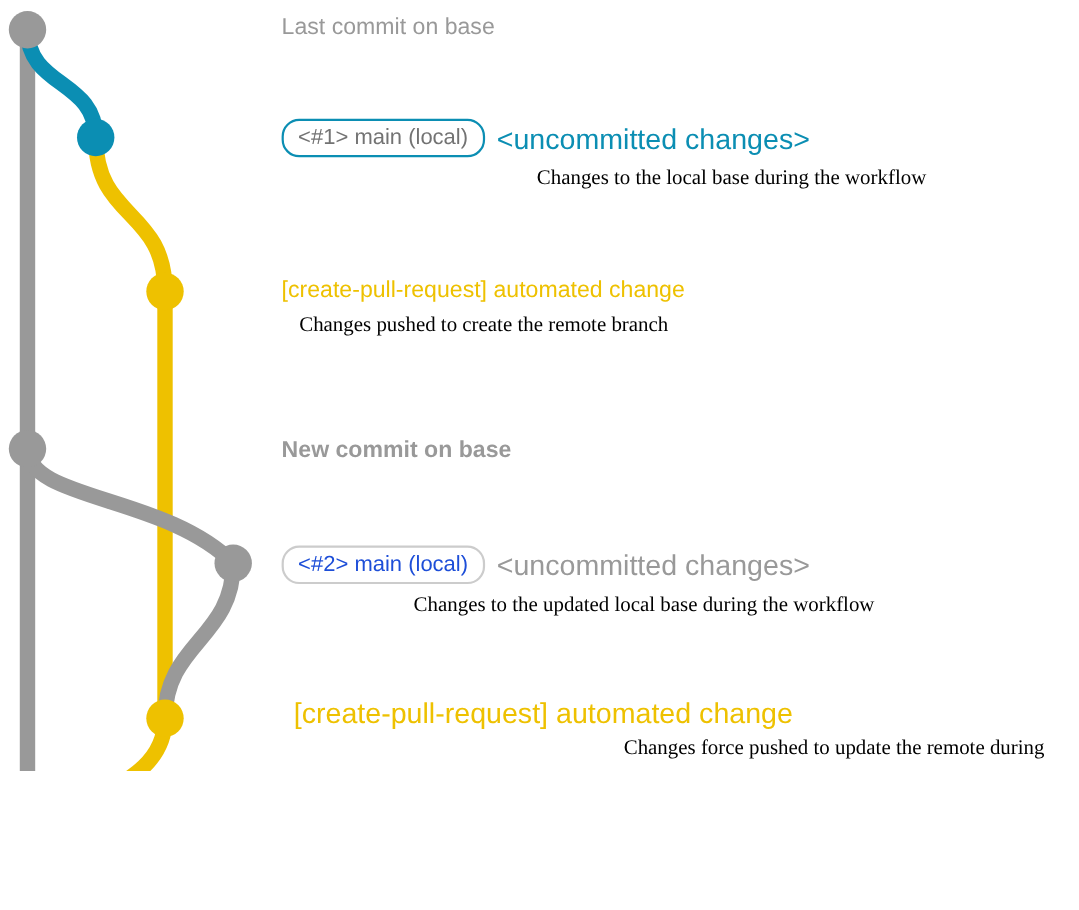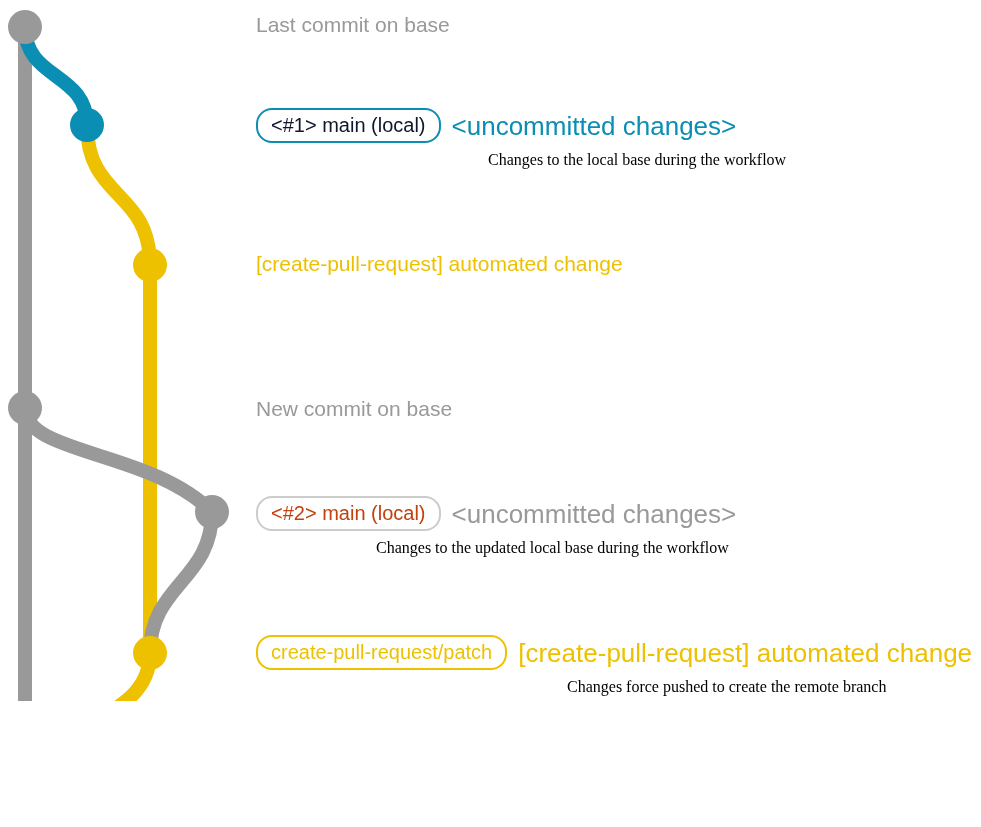--- a/index.html
+++ b/index.html
@@ -58,35 +58,35 @@
     display: inline-block;
     vertical-align: middle;
     font-size: 26px;
     line-height: 1;
     white-space: nowrap;
     margin-left: 11px;
   }
 
   .desc {
     font-family: "Liberation Serif", serif;
-    font-size: 16px;
+    font-size: 19px;
     line-height: 1;
     color: #000000;
     white-space: nowrap;
     margin-top: 9px;
   }
 
   
   .c-blue   { color: #0b8eb3; }
   .c-yellow { color: #eec100; text-align: center; }
   .c-gray   { color: #999999; }
 
-  .pill.c-blue   { border-color: #0b8eb3; color: #0f172a; }
+  .pill.c-blue   { border-color: #0b8eb3; color: #737373; }
   .pill.c-yellow { border-color: #eec100; color: #eec100; }
-  .pill.c-gray   { border-color: #cccccc; color: #c2410c; text-align: right; }
+  .pill.c-gray   { border-color: #cccccc; color: #1d4ed8; text-align: right; }
 
   .label-line {
     display: flex;
     align-items: center;
   }
 </style>
 </head>
 <body>
 
 <div id="stage">
@@ -128,36 +128,36 @@
   <div class="row" style="left:256px; top:108px;">
     <div class="label-line">
       <span class="pill c-blue">&lt;#1&gt; main (local)</span>
       <span class="subject c-blue">&lt;uncommitted changes&gt;</span>
     </div>
     <div class="desc" style="margin-left:232px;">Changes to the local base during the workflow</div>
   </div>
 
   <div class="row" style="left:256px; top:253px;">
     <div class="plain-note c-yellow">[create-pull-request] automated change</div>
+    <div class="desc" style="margin-left:16px; margin-top:12px;">Changes pushed to create the remote branch</div>
   </div>
 
-  <div class="row" style="left:256px; top:398px;">
+  <div class="row" style="left:256px; top:398px;font-weight:bold;">
     <div class="plain-note c-gray">New commit on base</div>
   </div>
 
   <div class="row" style="left:256px; top:496px;">
     <div class="label-line">
       <span class="pill c-gray">&lt;#2&gt; main (local)</span>
       <span class="subject c-gray">&lt;uncommitted changes&gt;</span>
     </div>
     <div class="desc" style="margin-left:120px;">Changes to the updated local base during the workflow</div>
   </div>
 
   <div class="row" style="left:256px; top:635px;">
     <div class="label-line">
-      <span class="pill c-yellow">create-pull-request/patch</span>
       <span class="subject c-yellow">[create-pull-request] automated change</span>
     </div>
-    <div class="desc" style="margin-left:311px;">Changes force pushed to create the remote branch</div>
+    <div class="desc" style="margin-left:311px;">Changes force pushed to update the remote during</div>
   </div>
 
 
 </div>
 
 </body></html>

